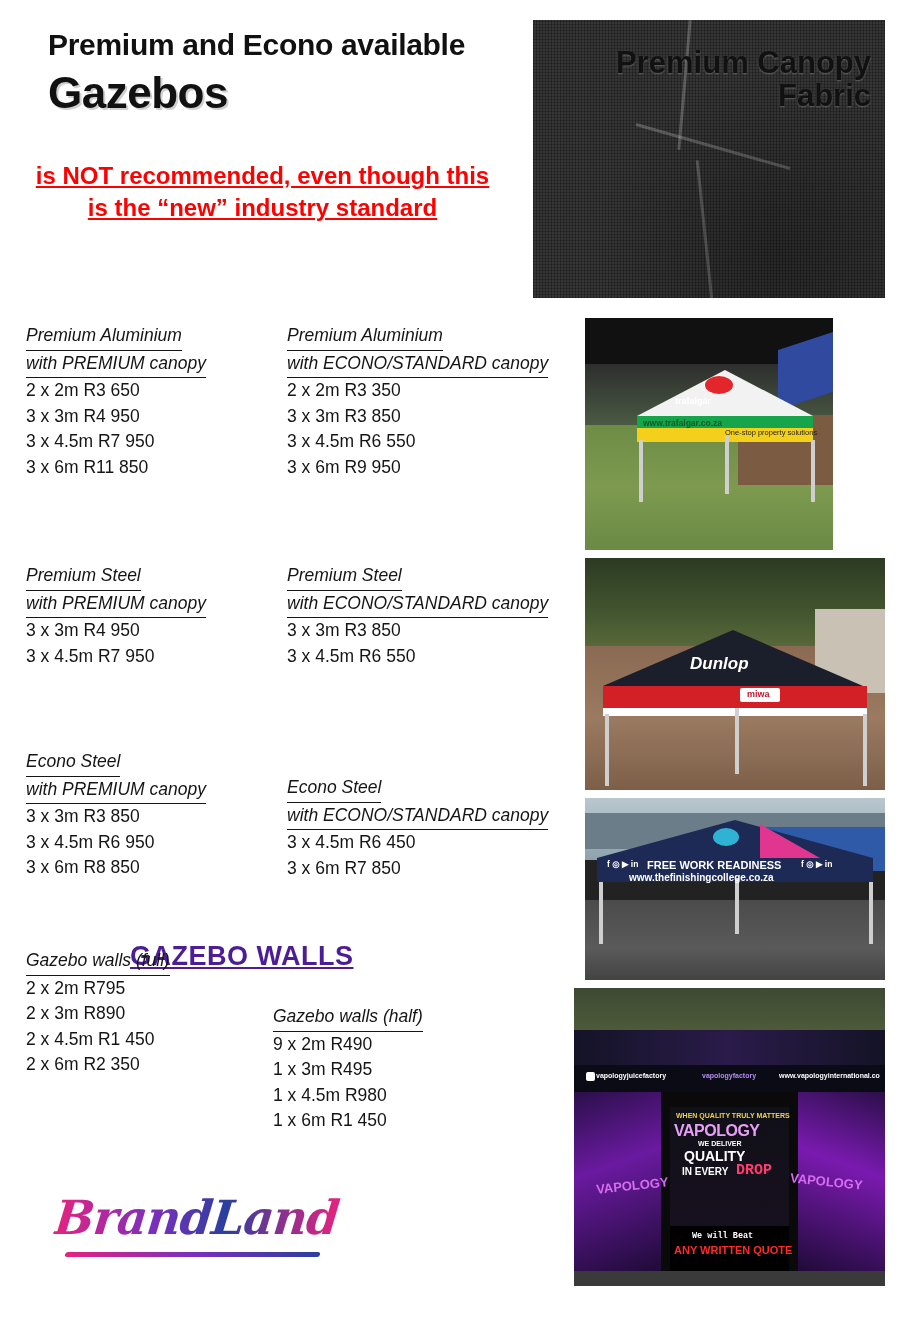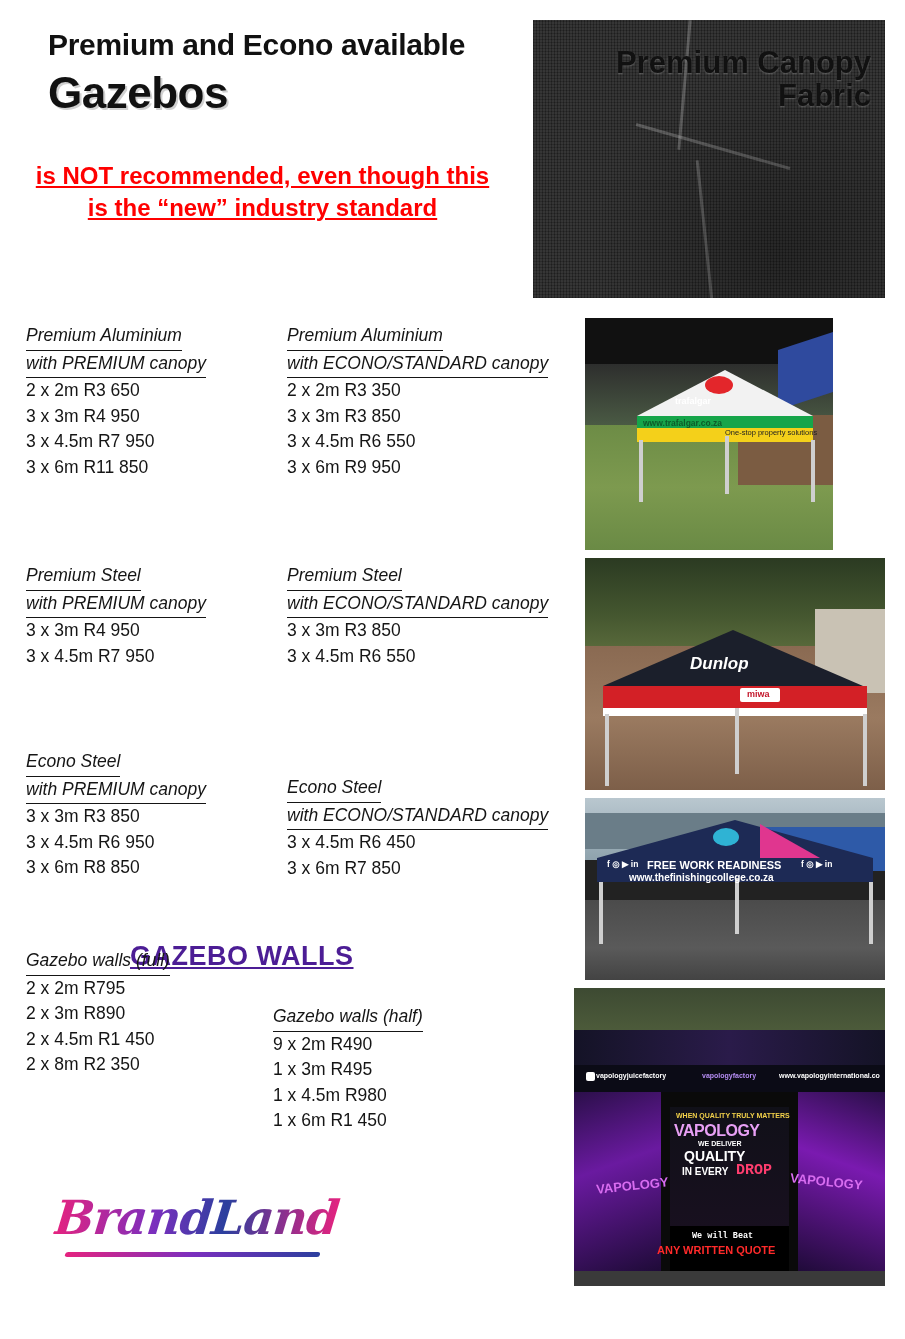--- a/index.html
+++ b/index.html
@@ -248,21 +248,21 @@
     <div class="row">3 x 6m R7 850</div>
   </div>
 
   <div class="walls-title">GAZEBO WALLS</div>
 
   <div class="price-block" style="left:26px; top:948px;">
     <div class="heading"><span class="heading-underline">Gazebo walls (full)</span></div>
     <div class="row">2 x 2m R795</div>
     <div class="row">2 x 3m R890</div>
     <div class="row">2 x 4.5m R1 450</div>
-    <div class="row">2 x 8m R2 350</div>
+    <div class="row">2 x 6m R2 350</div>
   </div>
 
   <div class="price-block" style="left:273px; top:1004px;">
     <div class="heading"><span class="heading-underline">Gazebo walls (half)</span></div>
     <div class="row">9 x 2m R490</div>
     <div class="row">1 x 3m R495</div>
     <div class="row">1 x 4.5m R980</div>
     <div class="row">1 x 6m R1 450</div>
   </div>
 
@@ -356,18 +356,18 @@
     <div class="caption" style="left:124px; top:152px; font-size:7px; color:#ffffff;">WE DELIVER</div>
     <div class="caption" style="left:110px; top:160px; font-size:14px; color:#ffffff;">QUALITY</div>
     <div class="caption" style="left:108px; top:178px; font-size:10px; color:#ffffff;">IN EVERY</div>
     <div class="caption" style="left:162px; top:174px; font-size:15px; color:#ff3d6e;font-family:Liberation Mono, monospace;">DROP</div>
 
     <div class="caption" style="left:22px; top:190px; font-size:13px; color:#d86cf0; transform:rotate(-6deg);">VAPOLOGY</div>
     <div class="caption" style="left:216px; top:186px; font-size:13px; color:#d86cf0; transform:rotate(6deg);">VAPOLOGY</div>
 
     <div style="position:absolute; left:31%; top:80%; width:38%; height:15%; background:#000;"></div>
     <div class="caption" style="left:118px; top:243px; font-size:8.5px; color:#ffffff;font-family:Liberation Mono, monospace;">We will Beat</div>
-    <div class="caption" style="left:83px; top:256px; font-size:11px; color:#ff2a2a;">ANY WRITTEN QUOTE</div>
+    <div class="caption" style="left:100px; top:256px; font-size:11px; color:#ff2a2a;">ANY WRITTEN QUOTE</div>
 
     <div style="position:absolute; left:0; bottom:0; width:100%; height:5%; background:#3a3a3a;"></div>
   </div>
 
 </div>
 
 </body></html>

